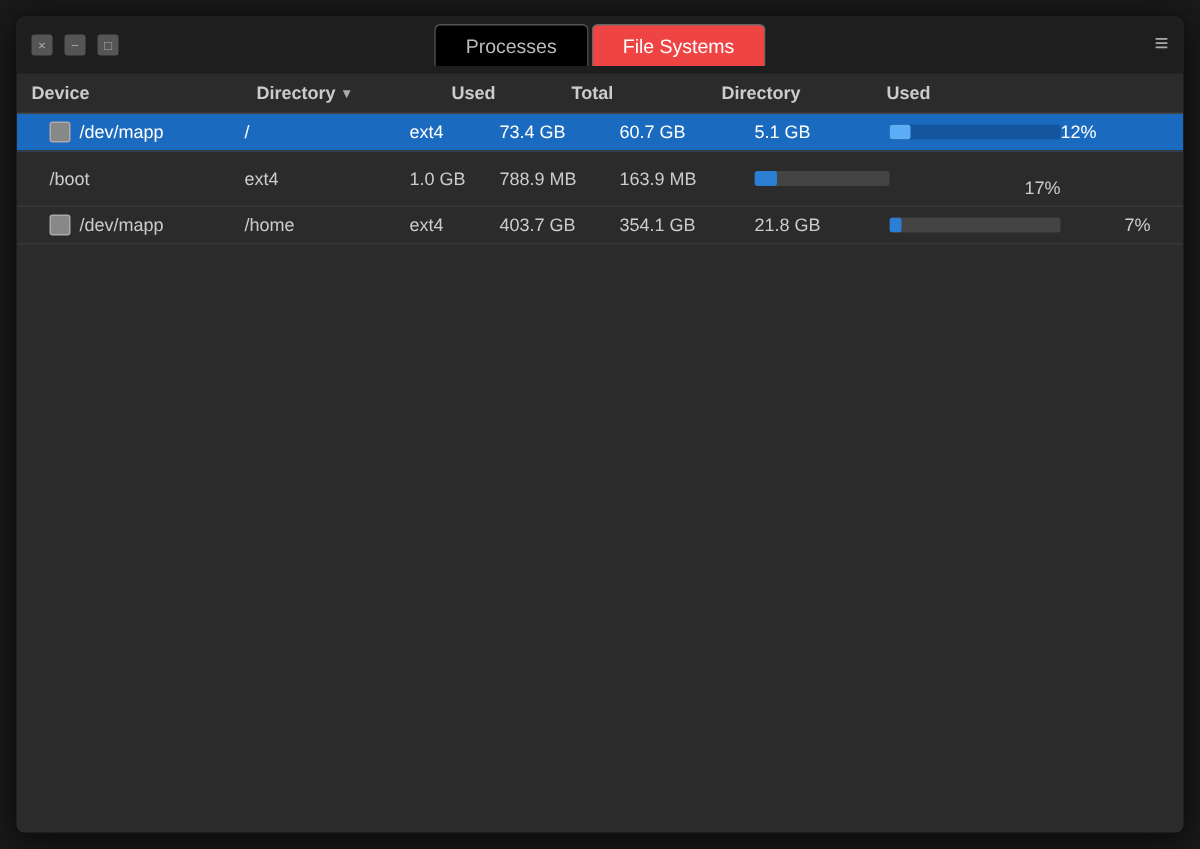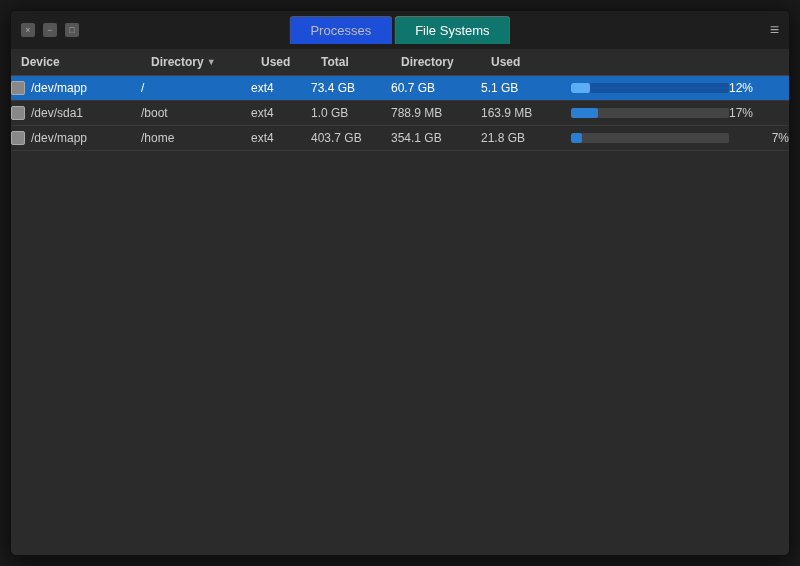--- a/index.html
+++ b/index.html
@@ -50,30 +50,30 @@
     }
     .tabs {
       display: flex;
       gap: 2px;
       position: absolute;
       left: 50%;
       transform: translateX(-50%);
     }
     .tab {
       padding: 6px 20px;
-      background: #1d4ed8;
+      background: #000000;
       color: #bbb;
       border-radius: 4px 4px 0 0;
       cursor: pointer;
       font-size: 13px;
       border: 1px solid #555;
       border-bottom: none;
     }
     .tab.active {
-      background: #0f766e;
+      background: #ef4444;
       color: #fff;
       border-color: #666;
       text-align: right;
     }
     .titlebar-right {
       margin-left: auto;
       color: #aaa;
       font-size: 16px;
       cursor: pointer;
     }
@@ -86,38 +86,39 @@
     .table-header {
       display: grid;
       grid-template-columns: 130px 110px 60px 80px 90px 90px 1fr 60px;
       padding: 6px 10px;
       background: #2b2b2b;
       border-bottom: 1px solid #444;
       color: #ccc;
       font-size: 12px;
       font-weight: 600;
       flex-shrink: 0;
+      gap: 20px;
     }
     .col-header {
       display: flex;
       align-items: center;
       gap: 3px;
     }
     .sort-arrow {
       font-size: 9px;
       color: #aaa;
     }
     .table-body {
       flex: 1;
       overflow-y: auto;
     }
     .table-row {
       display: grid;
       grid-template-columns: 130px 110px 60px 80px 90px 90px 1fr 60px;
-      padding: 5px 0;
+      padding: 5px 22px;
       align-items: center;
       border-bottom: 1px solid #383838;
       font-size: 12px;
       color: #ccc;
     }
     .table-row.selected {
       background: #1a6bbf;
       color: #fff;
     }
     .device-cell {
@@ -204,33 +205,29 @@
     <div>ext4</div>
     <div>73.4 GB</div>
     <div>60.7 GB</div>
     <div>5.1 GB</div>
     <div class="progress-bar-container">
       <div class="progress-bar-fill" style="width:12%"></div>
     </div>
     <div style="text-align:left;">12%</div>
   </div>
         <div class="table-row">
-    <div class="device-cell">
-      <div class="disk-icon"></div>
-      <span>/dev/sda1</span>
-    </div>
     <div>/boot</div>
     <div>ext4</div>
     <div>1.0 GB</div>
     <div>788.9 MB</div>
     <div>163.9 MB</div>
     <div class="progress-bar-container">
       <div class="progress-bar-fill" style="width:17%"></div>
     </div>
-    <div style="text-align:left;">17%</div>
+    <div style="text-align:right;margin-top:12px;">17%</div>
   </div>
         <div class="table-row">
     <div class="device-cell">
       <div class="disk-icon"></div>
       <span>/dev/mapp</span>
     </div>
     <div>/home</div>
     <div>ext4</div>
     <div>403.7 GB</div>
     <div>354.1 GB</div>

